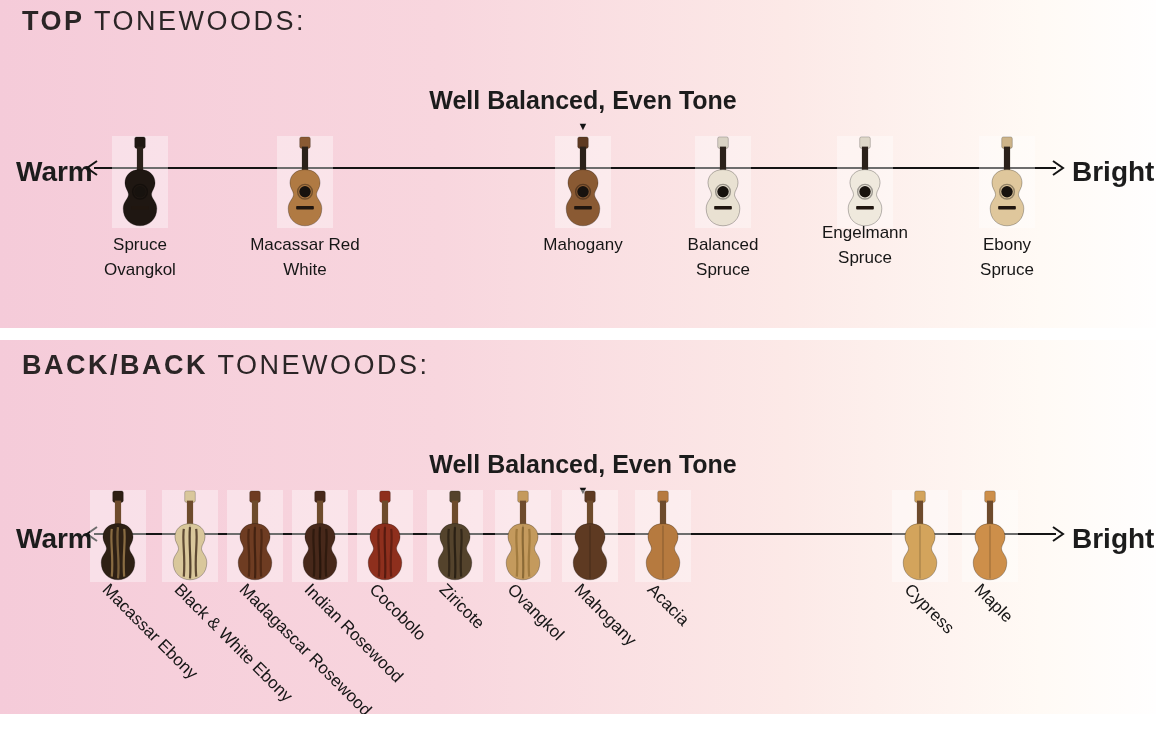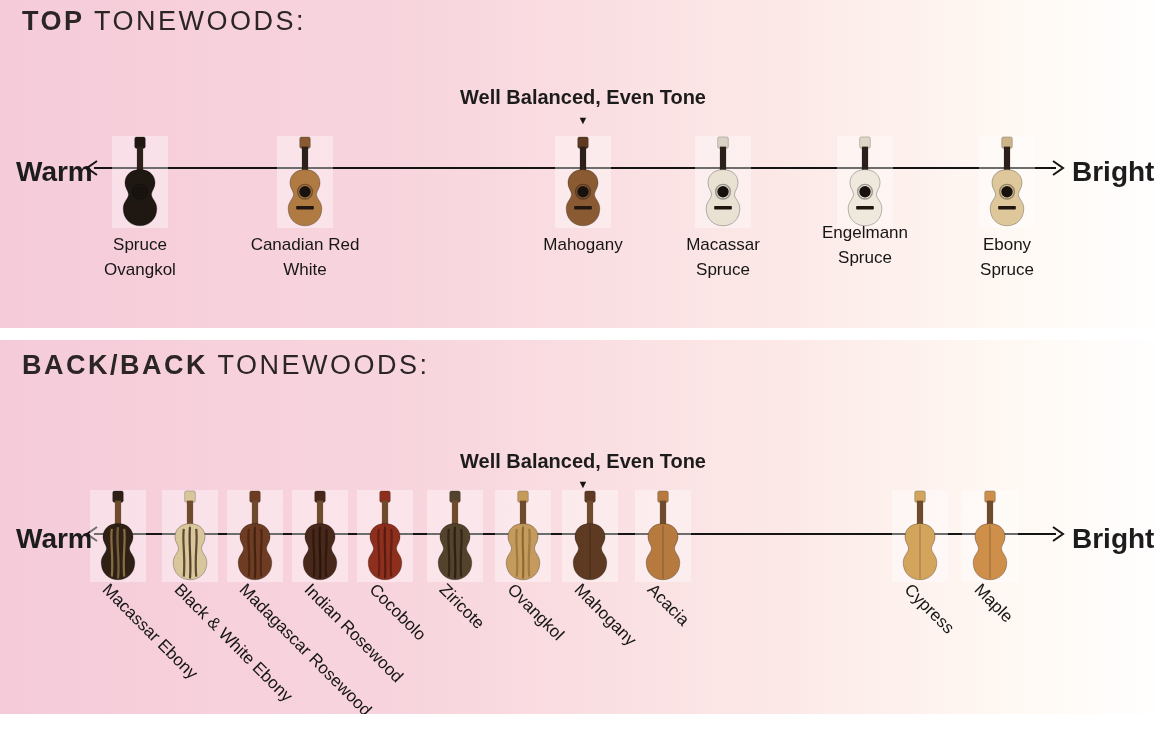--- a/index.html
+++ b/index.html
@@ -6,21 +6,21 @@
   .page{position:relative;width:1156px;height:714px;overflow:hidden;
         background:linear-gradient(to right,#f5cbd9 0%,#f8d6de 38%,#fce9e7 68%,#fffaf5 90%,#fffefe 100%);}
   .divider{position:absolute;left:0;top:328px;width:100%;height:12px;background:#ffffff;}
   .panel{position:absolute;left:0;width:100%;}
   #top-panel{top:0;height:328px;}
   #bottom-panel{top:340px;height:406px;}
   .title{position:absolute;left:22px;margin:0;font-size:27px;font-weight:400;
          letter-spacing:2.5px;color:#2b2526;white-space:pre;}
   .title b{font-weight:700;}
   .balanced{position:absolute;width:420px;text-align:center;color:#1c1c1c;}
-  .balanced .btxt{font-weight:700;font-size:20px;}
+  .balanced .btxt{font-weight:700;font-size:25px;}
   .balanced .tri{font-size:11px;line-height:12px;margin-top:5px;color:#141414;}
   .warm,.bright{position:absolute;font-weight:700;font-size:28px;color:#1c1c1c;}
   .axis-svg{position:absolute;}
   .items{position:absolute;left:0;top:0;width:100%;height:100%;}
   .guitar-wrap{position:absolute;width:56px;height:92px;background:rgba(255,255,255,0.38);
                display:flex;align-items:center;justify-content:center;}
   .toplabel{position:absolute;width:170px;text-align:center;font-size:17px;color:#161616;line-height:25px;}
   .rlabel{position:absolute;font-size:17px;color:#161616;white-space:nowrap;
           transform:rotate(45deg);transform-origin:0 0;}
 </style>
@@ -64,21 +64,21 @@
           <svg width="56" height="92" viewBox="0 0 60 104" xmlns="http://www.w3.org/2000/svg">
             <rect x="24" y="1" width="12" height="13" rx="2" fill="#8a5a33" stroke="rgba(0,0,0,0.3)" stroke-width="0.8"></rect>
             <rect x="26.5" y="12" width="7" height="27" fill="#2b211a"></rect>
             <path d="M30 38 C19 38 13 45 13 53 C13 59 17 62 17 66 C17 71 11 74 11 82 C11 94 19.5 101.5 30 101.5 C40.5 101.5 49 94 49 82 C49 74 43 71 43 66 C43 62 47 59 47 53 C47 45 41 38 30 38 Z" fill="#b07a43" stroke="rgba(0,0,0,0.3)" stroke-width="1"></path>
             <circle cx="30" cy="63" r="6.5" fill="#17120e"></circle>
             <circle cx="30" cy="63" r="8.3" fill="none" stroke="rgba(0,0,0,0.35)" stroke-width="1.6"></circle>
             <rect x="20" y="79" width="20" height="4" rx="1" fill="#20160f"></rect>
           </svg>
         </div>
         <div class="toplabel" style="left: 220px; top: 232px;">
-          <div>Canadian Red</div>
+          <div>Macassar Red</div>
           <div>White</div>
         </div>
         <div class="guitar-wrap" style="left: 555px; top: 136px;">
           <svg width="56" height="92" viewBox="0 0 60 104" xmlns="http://www.w3.org/2000/svg">
             <rect x="24" y="1" width="12" height="13" rx="2" fill="#5e3a22" stroke="rgba(0,0,0,0.3)" stroke-width="0.8"></rect>
             <rect x="26.5" y="12" width="7" height="27" fill="#2b211a"></rect>
             <path d="M30 38 C19 38 13 45 13 53 C13 59 17 62 17 66 C17 71 11 74 11 82 C11 94 19.5 101.5 30 101.5 C40.5 101.5 49 94 49 82 C49 74 43 71 43 66 C43 62 47 59 47 53 C47 45 41 38 30 38 Z" fill="#8a5a33" stroke="rgba(0,0,0,0.3)" stroke-width="1"></path>
             <circle cx="30" cy="63" r="6.5" fill="#17120e"></circle>
             <circle cx="30" cy="63" r="8.3" fill="none" stroke="rgba(0,0,0,0.35)" stroke-width="1.6"></circle>
             <rect x="20" y="79" width="20" height="4" rx="1" fill="#20160f"></rect>
@@ -91,21 +91,21 @@
           <svg width="56" height="92" viewBox="0 0 60 104" xmlns="http://www.w3.org/2000/svg">
             <rect x="24" y="1" width="12" height="13" rx="2" fill="#d9d2c4" stroke="rgba(0,0,0,0.3)" stroke-width="0.8"></rect>
             <rect x="26.5" y="12" width="7" height="27" fill="#2b211a"></rect>
             <path d="M30 38 C19 38 13 45 13 53 C13 59 17 62 17 66 C17 71 11 74 11 82 C11 94 19.5 101.5 30 101.5 C40.5 101.5 49 94 49 82 C49 74 43 71 43 66 C43 62 47 59 47 53 C47 45 41 38 30 38 Z" fill="#e9e1d2" stroke="rgba(0,0,0,0.3)" stroke-width="1"></path>
             <circle cx="30" cy="63" r="6.5" fill="#17120e"></circle>
             <circle cx="30" cy="63" r="8.3" fill="none" stroke="rgba(0,0,0,0.35)" stroke-width="1.6"></circle>
             <rect x="20" y="79" width="20" height="4" rx="1" fill="#20160f"></rect>
           </svg>
         </div>
         <div class="toplabel" style="left: 638px; top: 232px;">
-          <div>Macassar</div>
+          <div>Balanced</div>
           <div>Spruce</div>
         </div>
         <div class="guitar-wrap" style="left: 837px; top: 136px;">
           <svg width="56" height="92" viewBox="0 0 60 104" xmlns="http://www.w3.org/2000/svg">
             <rect x="24" y="1" width="12" height="13" rx="2" fill="#ded7c8" stroke="rgba(0,0,0,0.3)" stroke-width="0.8"></rect>
             <rect x="26.5" y="12" width="7" height="27" fill="#2b211a"></rect>
             <path d="M30 38 C19 38 13 45 13 53 C13 59 17 62 17 66 C17 71 11 74 11 82 C11 94 19.5 101.5 30 101.5 C40.5 101.5 49 94 49 82 C49 74 43 71 43 66 C43 62 47 59 47 53 C47 45 41 38 30 38 Z" fill="#efe9dd" stroke="rgba(0,0,0,0.3)" stroke-width="1"></path>
             <circle cx="30" cy="63" r="6.5" fill="#17120e"></circle>
             <circle cx="30" cy="63" r="8.3" fill="none" stroke="rgba(0,0,0,0.35)" stroke-width="1.6"></circle>
             <rect x="20" y="79" width="20" height="4" rx="1" fill="#20160f"></rect>

